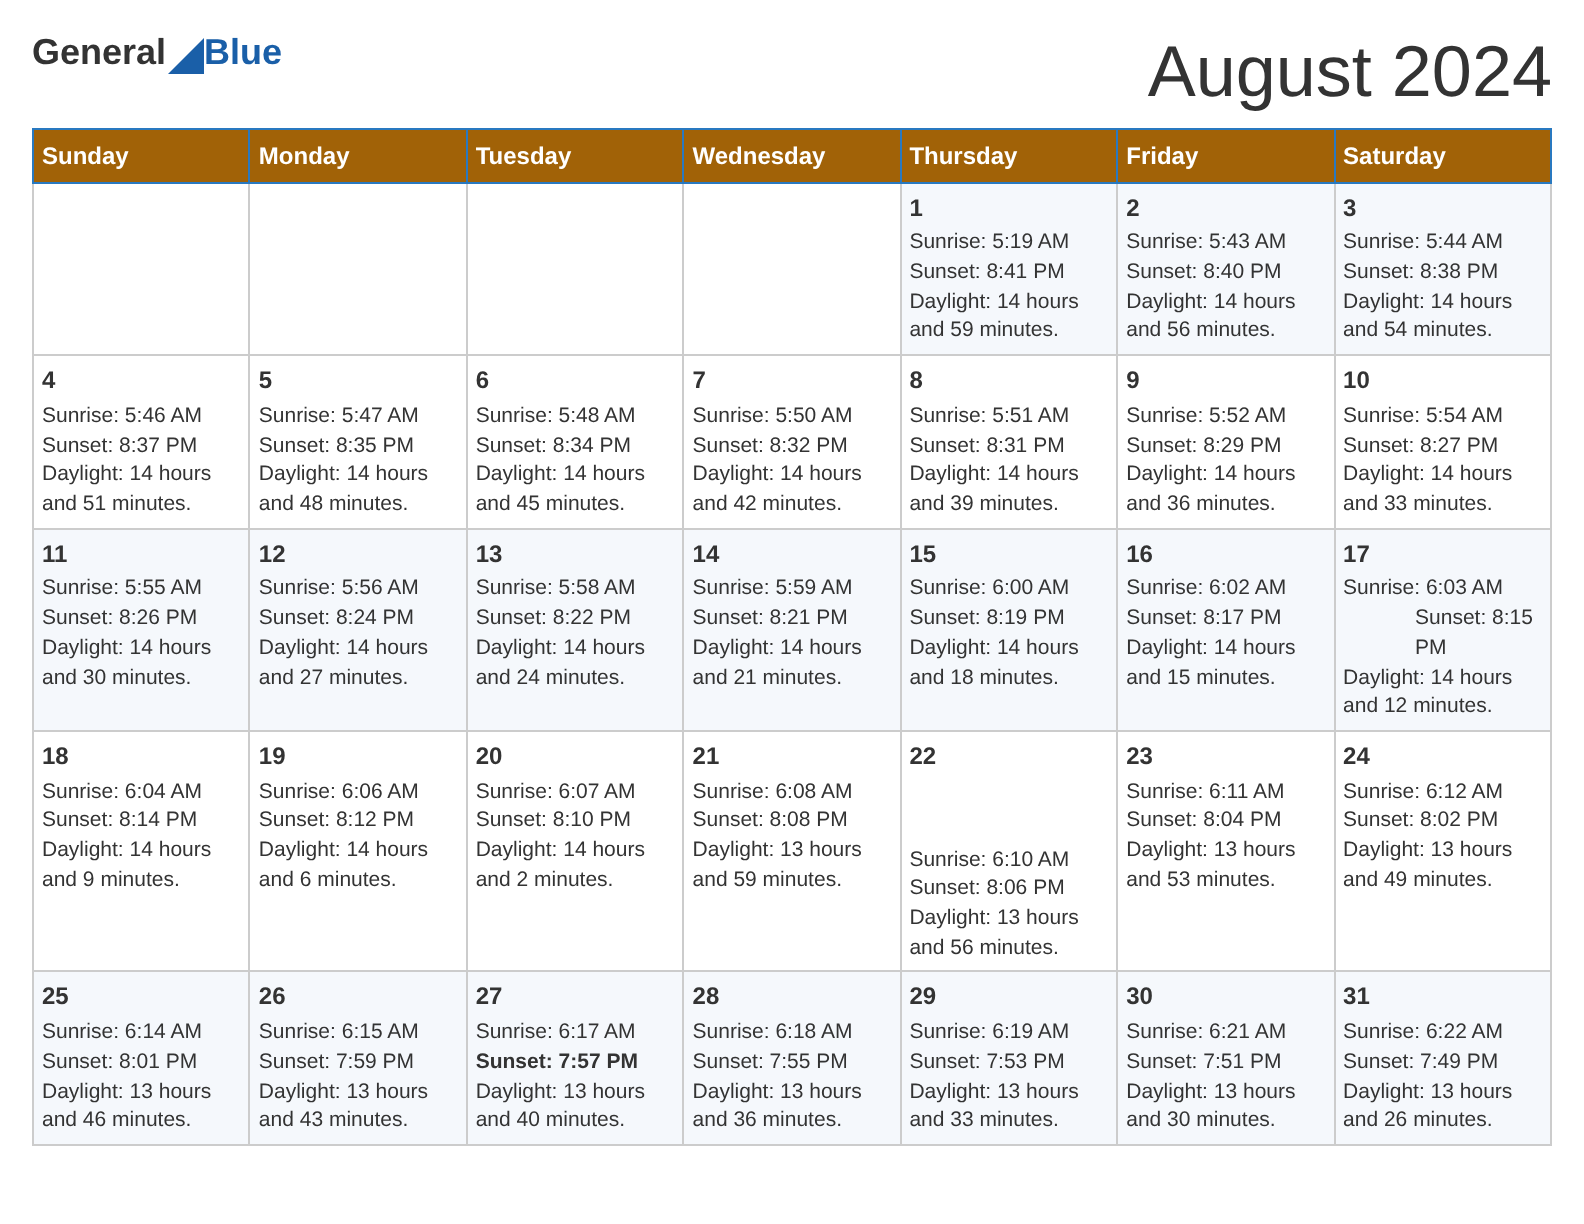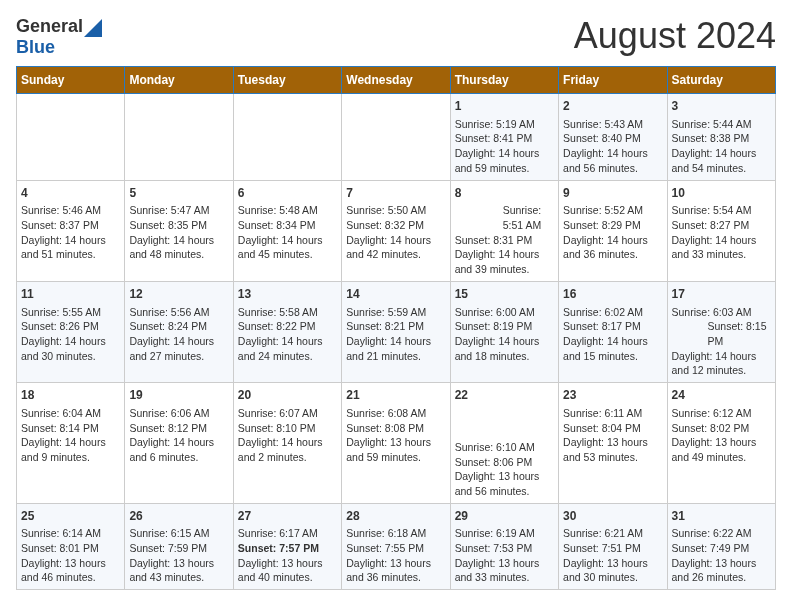--- a/index.html
+++ b/index.html
@@ -11,21 +11,21 @@
       padding: 16px;
     }
     .header {
       display: flex;
       align-items: flex-start;
       justify-content: space-between;
       margin-bottom: 8px;
     }
     .logo {
       display: flex;
-      flex-direction: column;
+      flex-direction: row;
       align-items: flex-start;
     }
     .logo-line {
       display: flex;
       align-items: center;
     }
     .title-block {
       text-align: right;
     }
     .title-block h1 {
@@ -164,21 +164,21 @@
         </td>
         <td>
           <span class="day-num">7</span>
           <span style="display: block;">Sunrise: 5:50 AM</span>
           <span style="display: block;">Sunset: 8:32 PM</span>
           <span style="display: block;">Daylight: 14 hours</span>
           <span style="display: block;">and 42 minutes.</span>
         </td>
         <td>
           <span class="day-num">8</span>
-          <span style="display: block; margin-left: 48px;">Sunrise: 5:51 AM</span>
+          <span style="display: block;">Sunrise: 5:51 AM</span>
           <span style="display: block;">Sunset: 8:31 PM</span>
           <span style="display: block;">Daylight: 14 hours</span>
           <span style="display: block;">and 39 minutes.</span>
         </td>
         <td>
           <span class="day-num">9</span>
           <span style="display: block;">Sunrise: 5:52 AM</span>
           <span style="display: block;">Sunset: 8:29 PM</span>
           <span style="display: block;">Daylight: 14 hours</span>
           <span style="display: block;">and 36 minutes.</span>

